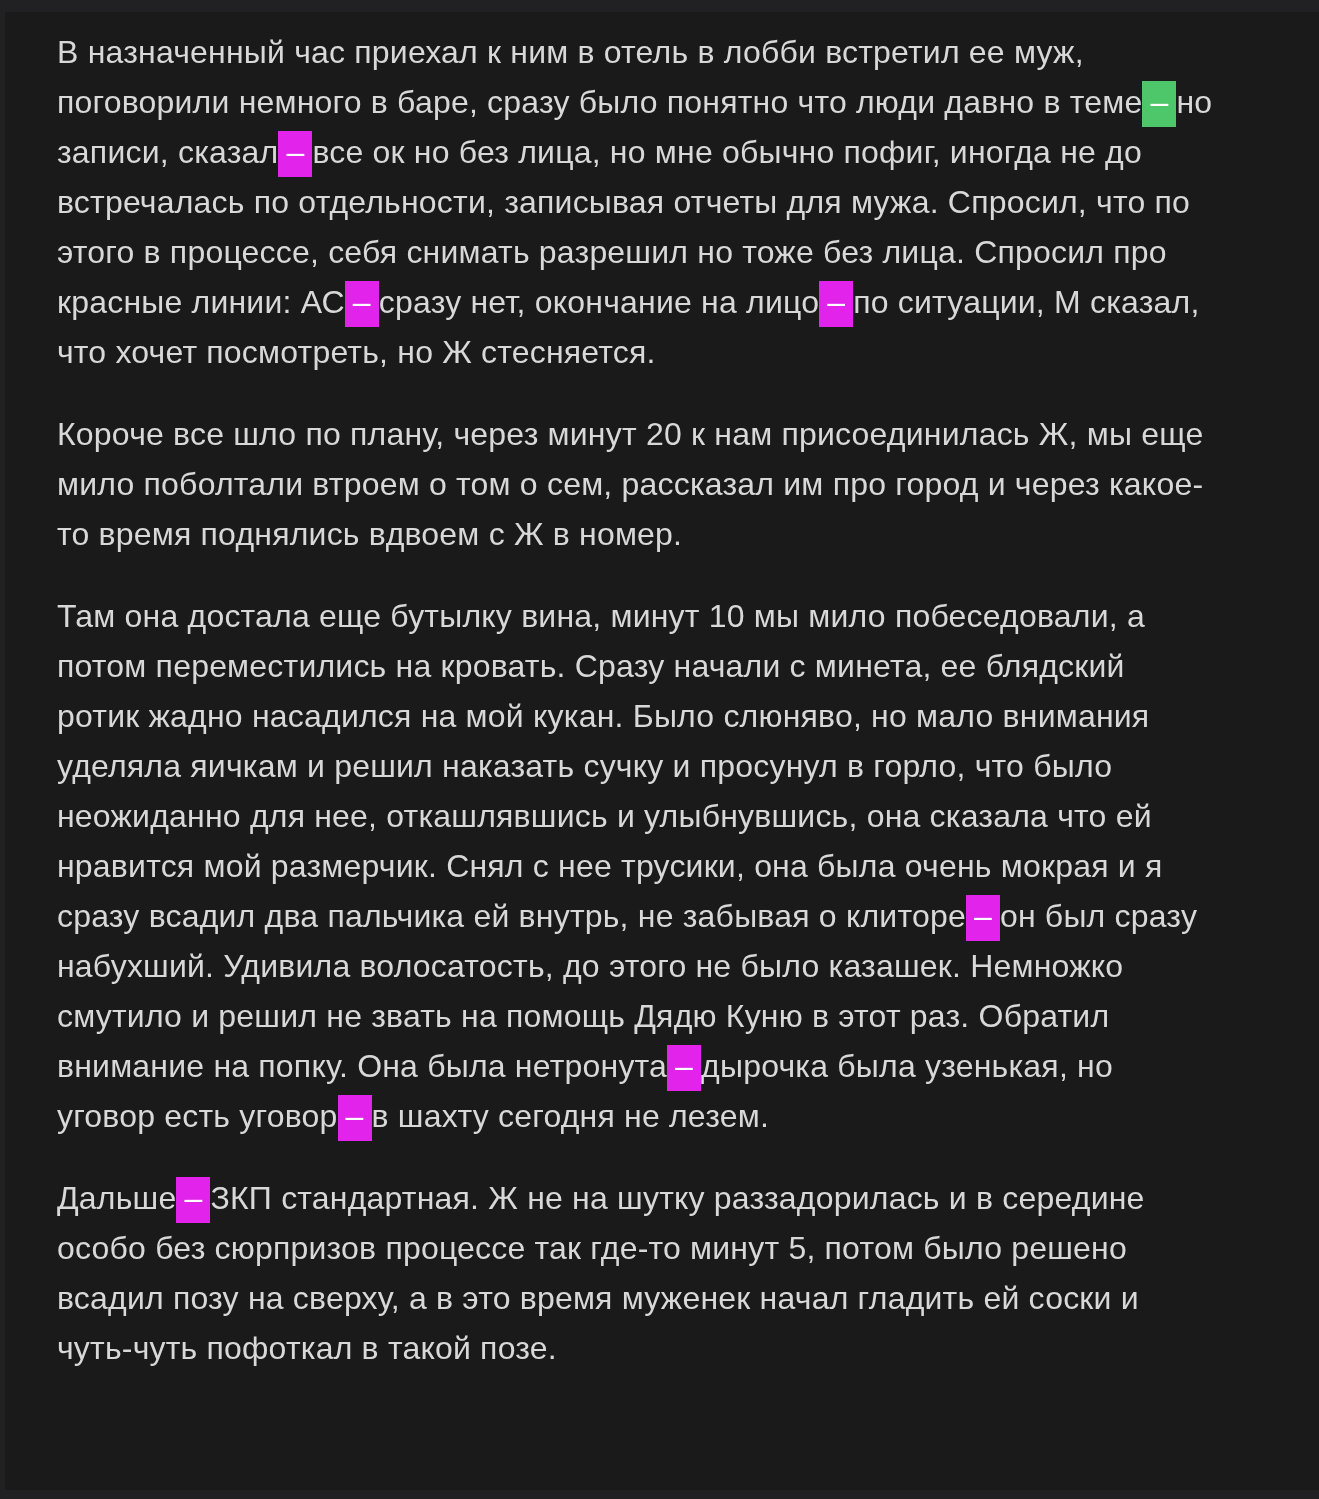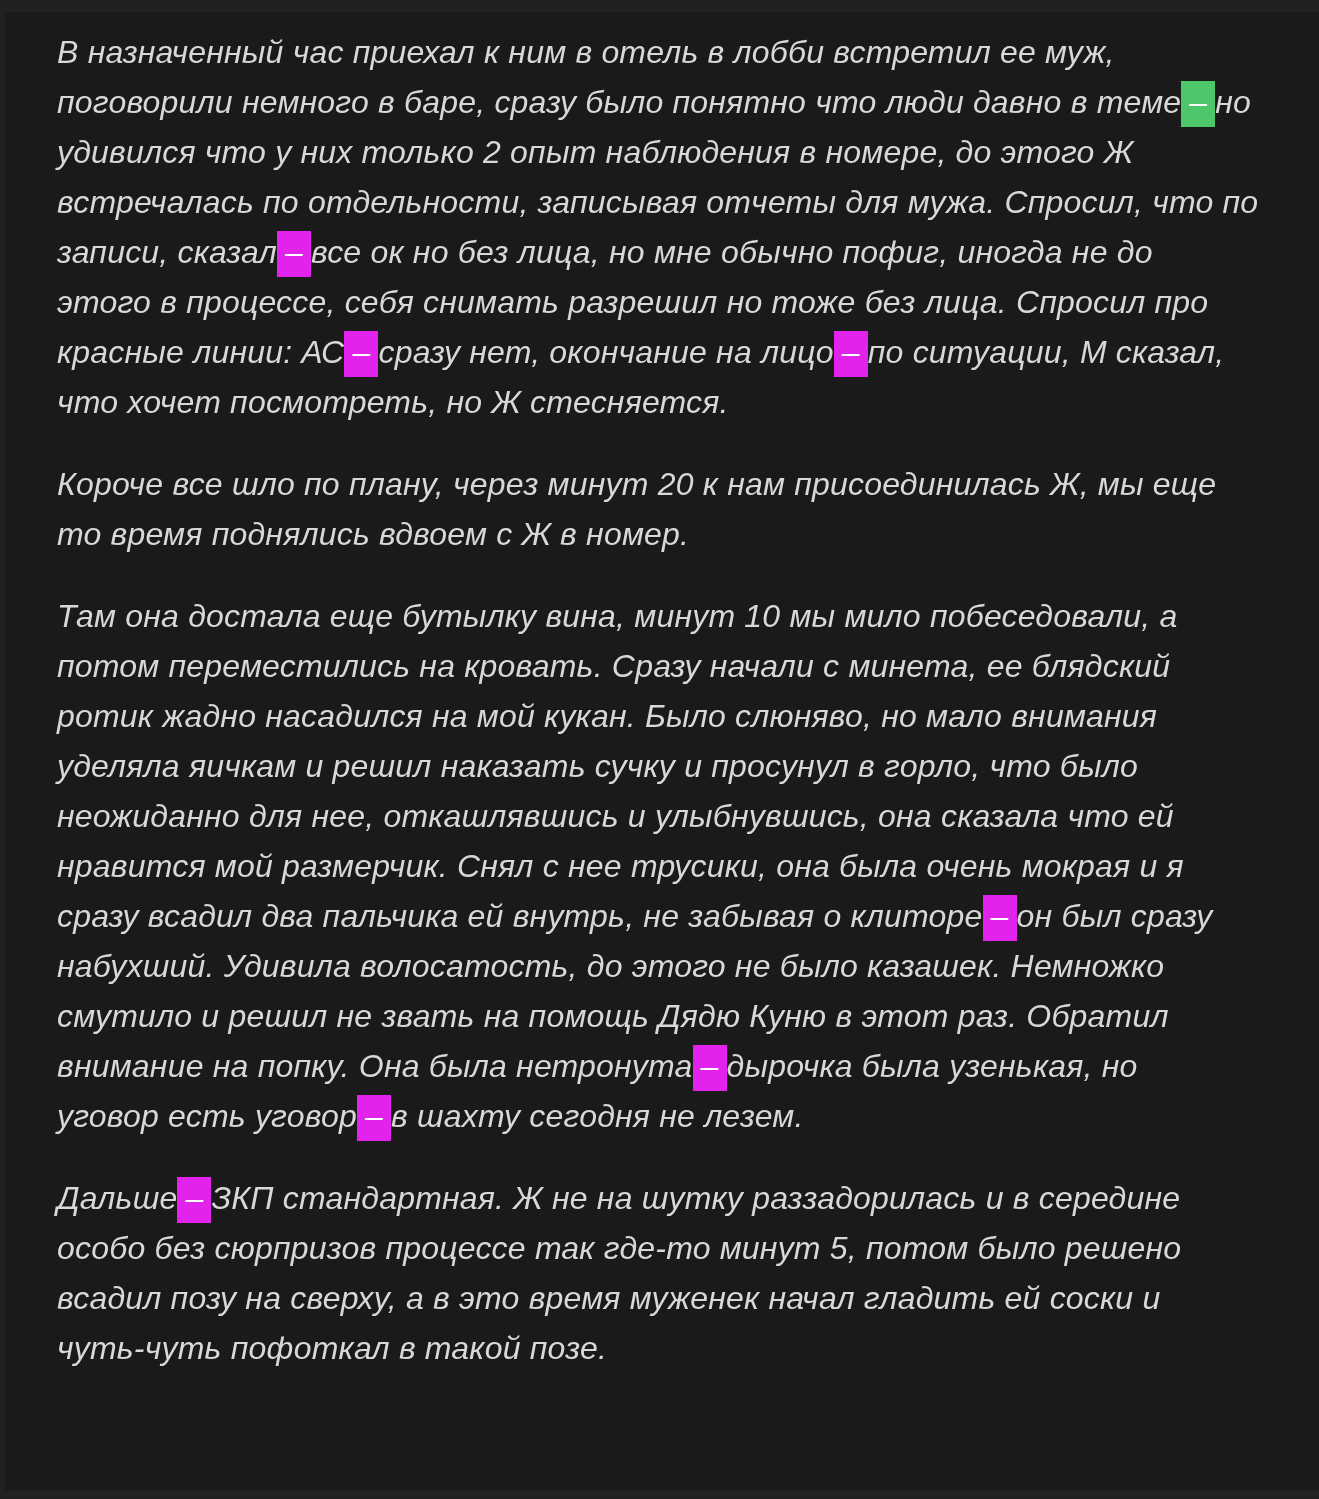--- a/index.html
+++ b/index.html
@@ -29,46 +29,45 @@
   .para {
     margin: 0 0 32px 0;
   }
   .para:last-child {
     margin-bottom: 17px;
   }
   .line {
     height: 50px;
     line-height: 50px;
     white-space: nowrap;
-    font-style: italic;
   }
   .hl {
     color: #ffffff;
     padding: 3px 8px 7px 8px;
   }
   .hl-magenta { background: var(--magenta, #e123eb); }
   .hl-green   { background: var(--green, #4dc76a); }
 </style>
 </head>
 <body style="background: rgb(33, 33, 36);">
 
 <div class="panel" style="background: rgb(26, 26, 27);">
   <div class="post-body">
       <div class="para">
         <div class="line"><span class="seg">В назначенный час приехал к ним в отель в лобби встретил ее муж,</span></div>
         <div class="line"><span class="seg">поговорили немного в баре, сразу было понятно что люди давно в теме</span><span class="hl hl-green">–</span><span class="seg">но</span></div>
-        <div class="line"><span class="seg">удивился что у них только 2 опыт наблюдения в номере, до этого Ж</span></div>
+        <div class="line"><span class="seg">записи, сказал</span><span class="hl hl-magenta">–</span><span class="seg">все ок но без лица, но мне обычно пофиг, иногда не до</span></div>
         <div class="line"><span class="seg">встречалась по отдельности, записывая отчеты для мужа. Спросил, что по</span></div>
-        <div class="line"><span class="seg">записи, сказал</span><span class="hl hl-magenta">–</span><span class="seg">все ок но без лица, но мне обычно пофиг, иногда не до</span></div>
         <div class="line"><span class="seg">этого в процессе, себя снимать разрешил но тоже без лица. Спросил про</span></div>
         <div class="line"><span class="seg">красные линии: АС</span><span class="hl hl-magenta">–</span><span class="seg">сразу нет, окончание на лицо</span><span class="hl hl-magenta">–</span><span class="seg">по ситуации, М сказал,</span></div>
         <div class="line"><span class="seg">что хочет посмотреть, но Ж стесняется.</span></div>
       </div>
       <div class="para">
         <div class="line"><span class="seg">Короче все шло по плану, через минут 20 к нам присоединилась Ж, мы еще</span></div>
+        <div class="line"><span class="seg">мило поболтали втроем о том о сем, рассказал им про город и через какое-</span></div>
         <div class="line"><span class="seg">то время поднялись вдвоем с Ж в номер.</span></div>
       </div>
       <div class="para">
         <div class="line"><span class="seg">Там она достала еще бутылку вина, минут 10 мы мило побеседовали, а</span></div>
         <div class="line"><span class="seg">потом переместились на кровать. Сразу начали с минета, ее блядский</span></div>
         <div class="line"><span class="seg">ротик жадно насадился на мой кукан. Было слюняво, но мало внимания</span></div>
         <div class="line"><span class="seg">уделяла яичкам и решил наказать сучку и просунул в горло, что было</span></div>
         <div class="line"><span class="seg">неожиданно для нее, откашлявшись и улыбнувшись, она сказала что ей</span></div>
         <div class="line"><span class="seg">нравится мой размерчик. Снял с нее трусики, она была очень мокрая и я</span></div>
         <div class="line"><span class="seg">сразу всадил два пальчика ей внутрь, не забывая о клиторе</span><span class="hl hl-magenta">–</span><span class="seg">он был сразу</span></div>

